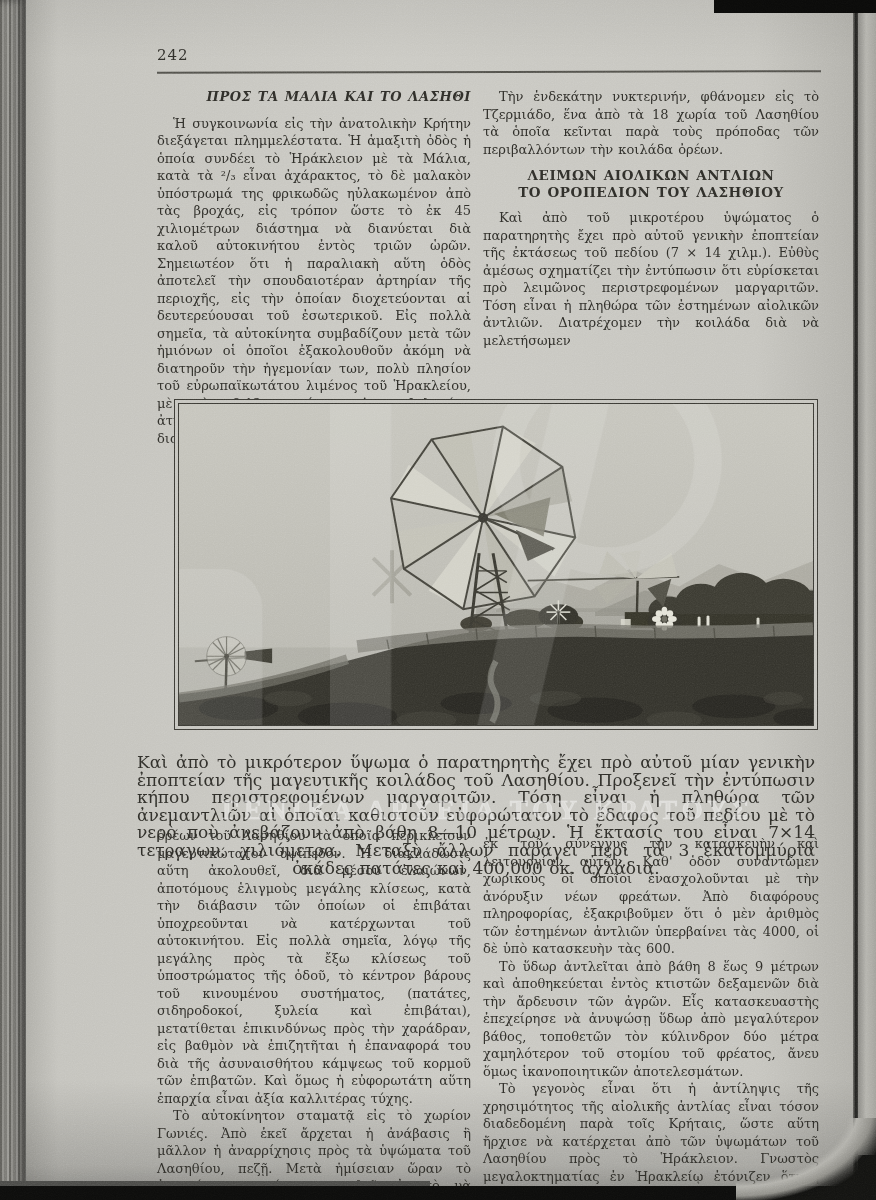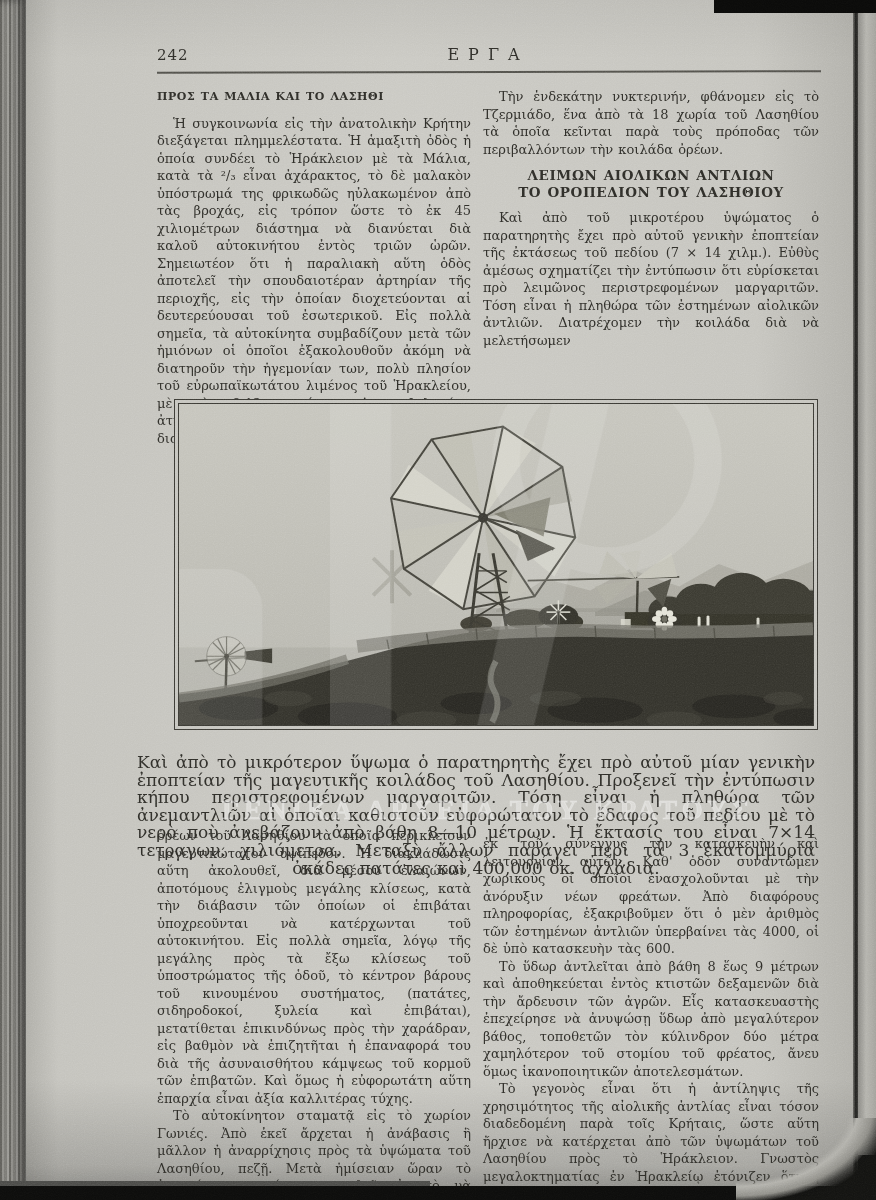--- a/index.html
+++ b/index.html
@@ -35,21 +35,21 @@
   .journal { position:absolute; left:133px; top:45px; width:662px; text-align:center; font-size:16px; letter-spacing:9px; }
   .rule   { position:absolute; left:133px; top:71px; width:664px; height:2px; background:#52514b; transform:rotate(-.15deg); }
 
   .col { position:absolute; font-size:13px; line-height:17.5px; text-align:justify; word-spacing:1px; }
   .col p { margin:0; }
   .col p.indent { text-indent:16px; }
   .col-lt { left:133px; top:88px;  width:314px; }
   .col-rt { left:459px; top:88px;  width:336px; }
   .col-lb { left:133px; top:827px; width:314px; }
   .col-rb { left:459px; top:827px; width:336px;margin-top:8px; }
-  .art-title { font-size:11px; font-weight:bold; text-align:left; letter-spacing:.6px; margin:0 0 9px 0; }
+  .art-title { font-size:13px; font-weight:bold; text-align:right; letter-spacing:.6px; margin:0 0 9px 0;font-style:italic; }
   .art-title2 { font-size:13.5px; font-weight:bold; text-align:center; letter-spacing:.6px; margin:9px 0 8px 0; line-height:17px; }
 
   
   .photo-frame {
     position:absolute; left:150px; top:399px; width:644px; height:331px;
     border:1.6px solid #3a3933; padding:3px; background:#c6c5bf;
   }
   .photo-inner { width:100%; height:100%; border:1px solid #3a3933; overflow:hidden; }
   .photo-inner svg { display:block; width:100%; height:100%; }
 
@@ -88,21 +88,20 @@
   .grain { position:absolute; inset:0; z-index:40; opacity:.45; mix-blend-mode:soft-light; pointer-events:none; }
 </style>
 </head>
 <body>
 
 <div class="scan">
 
   <div class="page">
 
     <span class="pagenum">242</span>
-    <div class="journal">ΕΡΓΑ</div>
     <div class="rule"></div>
 
     <div class="col col-lt">
       <h2 class="art-title">ΠΡΟΣ ΤΑ ΜΑΛΙΑ ΚΑΙ ΤΟ ΛΑΣΗΘΙ</h2>
       <p class="indent">Ἡ συγκοινωνία εἰς τὴν ἀνατολικὴν Κρήτην διεξάγεται πλημμελέστατα. Ἡ ἁμαξιτὴ ὁδὸς ἡ ὁποία συνδέει τὸ Ἡράκλειον μὲ τὰ Μάλια, κατὰ τὰ ²/₃ εἶναι ἀχάρακτος, τὸ δὲ μαλακὸν ὑπόστρωμά της φρικωδῶς ηὐλακωμένον ἀπὸ τὰς βροχάς, εἰς τρόπον ὥστε τὸ ἐκ 45 χιλιομέτρων διάστημα νὰ διανύεται διὰ καλοῦ αὐτοκινήτου ἐντὸς τριῶν ὡρῶν. Σημειωτέον ὅτι ἡ παραλιακὴ αὕτη ὁδὸς ἀποτελεῖ τὴν σπουδαιοτέραν ἀρτηρίαν τῆς περιοχῆς, εἰς τὴν ὁποίαν διοχετεύονται αἱ δευτερεύουσαι τοῦ ἐσωτερικοῦ. Εἰς πολλὰ σημεῖα, τὰ αὐτοκίνητα συμβαδίζουν μετὰ τῶν ἡμιόνων οἱ ὁποῖοι ἐξακολουθοῦν ἀκόμη νὰ διατηροῦν τὴν ἡγεμονίαν των, πολὺ πλησίον τοῦ εὐρωπαϊκωτάτου λιμένος τοῦ Ἡρακλείου, μὲ τὰ 8-12 μονίμως ἠγκυροβολημένα ἀτμόπλοιά του. Ἀπὸ τὴν θέσιν Γοῦβες, μία διακλάδωσις φέρει πρὸς τοὺς πρόποδας τῶν</p>
     </div>
 
     <div class="col col-rt">
       <p class="indent">Τὴν ἑνδεκάτην νυκτερινήν, φθάνομεν εἰς τὸ Τζερμιάδο, ἕνα ἀπὸ τὰ 18 χωρία τοῦ Λασηθίου τὰ ὁποῖα κεῖνται παρὰ τοὺς πρόποδας τῶν περιβαλλόντων τὴν κοιλάδα ὀρέων.</p>
       <div class="art-title2">

